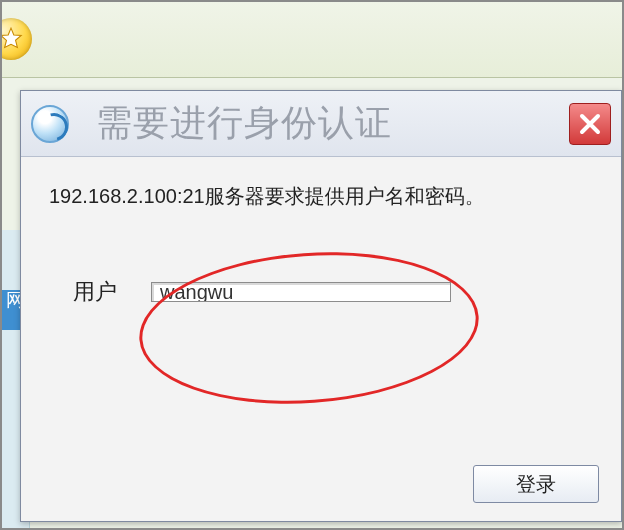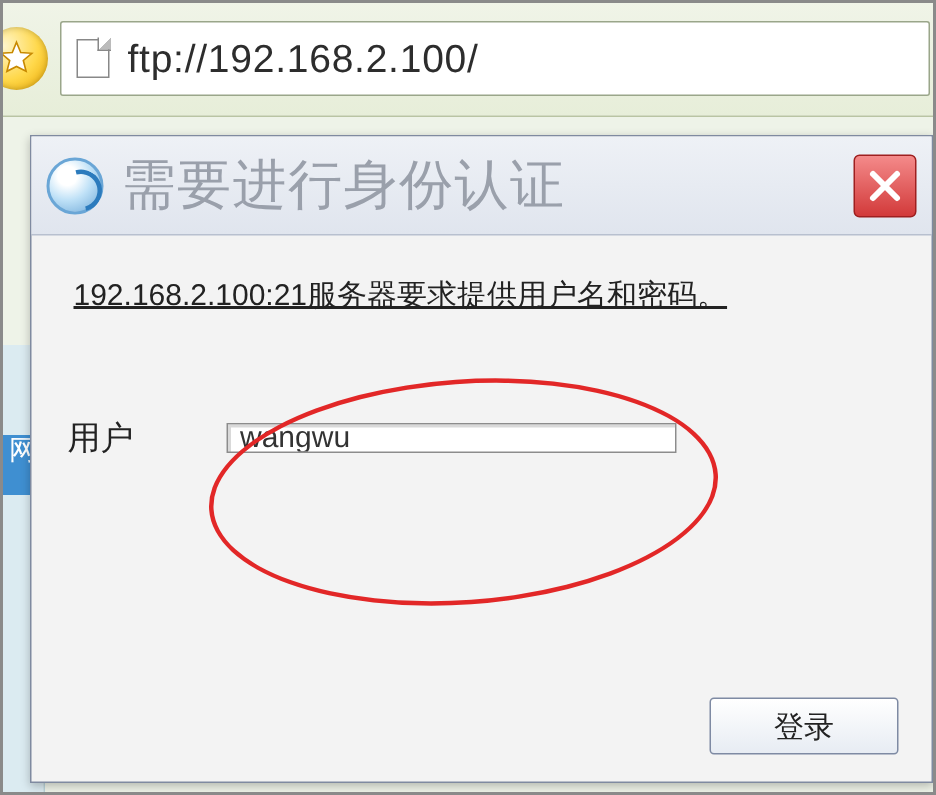--- a/index.html
+++ b/index.html
@@ -121,20 +121,21 @@
     border-left-color:transparent;
     border-bottom-color:transparent;
     border-radius:50%;
     transform:rotate(30deg);
   }
   .dialog-title {
     font-size: 36px;
     color: #9aa0ab;
     font-weight: 400;
     letter-spacing: 1px;
+    margin-left: 15px;
   }
   .close-btn {
     position: absolute;
     right: 10px; top: 12px;
     width: 42px; height: 42px;
     background: linear-gradient(to bottom,#f48a8a,#d23a3a);
     border:1px solid #9e1f1f;
     border-radius:4px;
     display:flex; align-items:center; justify-content:center;
     cursor:pointer;
@@ -143,37 +144,36 @@
 
   .dialog-body {
     padding: 26px 28px 20px 28px;
     position: relative;
     height: calc(100% - 66px);
   }
   .msg {
     font-size: 20px;
     color: #222;
     font-family: "SimSun","Microsoft YaHei",sans-serif;
-    text-decoration: underline;
   }
 
   .form-area{
     position:absolute;
     left:0; right:0;
     top:120px;
   }
   .form-row {
     display: flex;
     align-items: center;
     margin-bottom: 28px;
   }
   .form-label {
     width: 130px;
     text-align: left;
-    padding-left: 24px;
+    padding-left: 52px;
     font-size: 22px;
     color: #222;
   }
   .form-input {
     width: 300px;
     height: 20px;
     border: 1px solid #8c8c8c;
     background: #fff;
     box-shadow: inset 2px 2px 0 #d9d9d9;
     font-size: 20px;
@@ -218,24 +218,20 @@
   }
 </style>
 </head>
 <body>
 
 <div class="browser-bar">
   <div class="star-btn">
     <svg viewBox="0 0 24 24">
         <path fill="#fff" stroke="#c88900" stroke-width="1" d="M12 2l2.6 6.3 6.8.5-5.2 4.4 1.7 6.6L12 16.9l-5.9 3 1.7-6.6L2.6 8.8l6.8-.5z"></path>
       </svg>
-  </div>
-  <div class="address-bar">
-    <span class="page-icon"></span>
-    <span class="url-text">ftp://192.168.2.100/</span>
   </div>
 </div>
 
 <div class="bg-deco"></div>
 <div class="bg-deco2">网</div>
 
 <div class="dialog">
   <div class="dialog-titlebar">
     <span class="app-icon"></span>
     <span class="dialog-title">需要进行身份认证</span>

